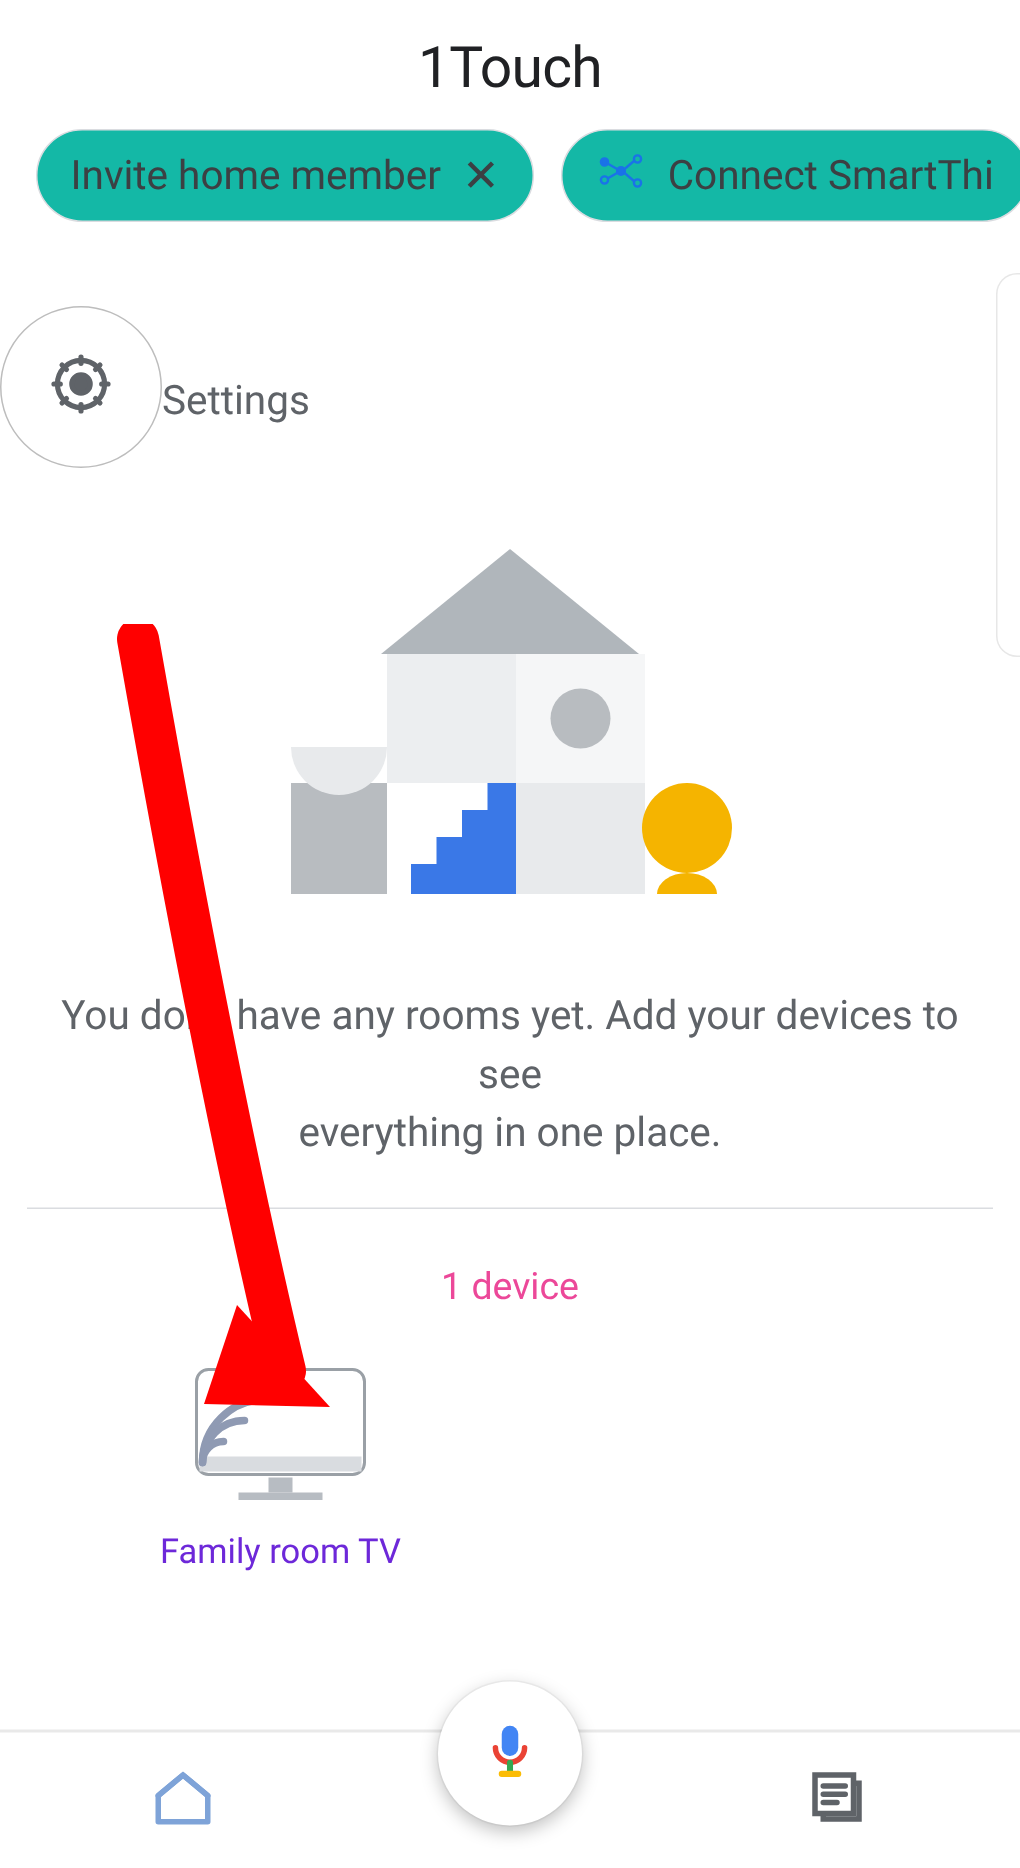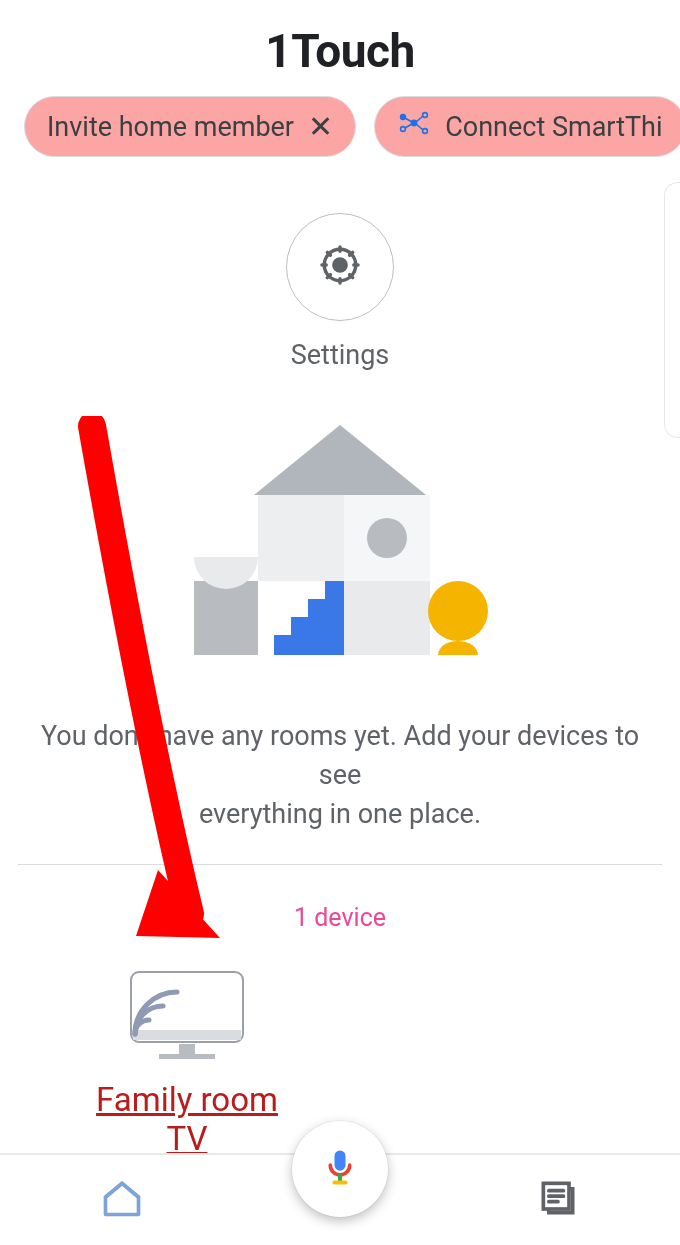--- a/index.html
+++ b/index.html
@@ -1,33 +1,33 @@
 <!DOCTYPE html>
 <html><head>
 <meta charset="utf-8">
 <style>
   * { box-sizing: border-box; margin: 0; padding: 0; }
   html, body { width: 680px; height: 1245px; font-family: Roboto, "Helvetica Neue", Arial, sans-serif; background: #fff; color: #202124; overflow: hidden; }
   .header { text-align: center; padding: 24px 0 18px; }
-  .title { font-size: 46px; font-weight: 700; letter-spacing: -0.5px; }
+  .title { font-size: 38px; font-weight: 400; letter-spacing: -0.5px; }
   .chips { display: flex; gap: 18px; padding: 0 24px 14px; overflow: hidden; white-space: nowrap; }
-  .chip { display: inline-flex; align-items: center; gap: 14px; border: 1.5px solid #dadce0; border-radius: 34px; padding: 12px 22px; font-size: 27px; color: #3c4043; background: #fca5a5; }
+  .chip { display: inline-flex; align-items: center; gap: 14px; border: 1.5px solid #dadce0; border-radius: 34px; padding: 12px 22px; font-size: 27px; color: #3c4043; background: #14b8a6; }
   .chip .close { font-size: 30px; font-weight: 400; color: #3c4043; }
   .chip .net { display: inline-block; }
-  .settings-block { display: flex; flex-direction: column; align-items: center; padding-top: 42px; }
+  .settings-block { display: flex; flex-direction: row; align-items: center; padding-top: 42px; }
   .settings-circle { width: 108px; height: 108px; border: 1.5px solid #bdbdbd; border-radius: 50%; display: flex; align-items: center; justify-content: center; }
   .settings-label { margin-top: 18px; font-size: 27px; color: #5f6368; }
   .illustration { display: flex; justify-content: center; margin-top: 44px; }
   .empty-text { text-align: center; font-size: 27px; color: #5f6368; line-height: 1.45; padding: 52px 34px 30px; }
   .divider { height: 1px; background: #dadce0; margin: 0 18px; }
   .section { text-align: center; padding-top: 30px; }
   .section-title { font-size: 32px; font-weight: 400; color: #202124; }
   .section-sub { font-size: 25px; color: #ec4899; margin-top: 8px; }
   .device { width: 230px; text-align: center; padding-top: 36px; margin-left: 72px; }
-  .device-name { font-size: 33px; color: #b91c1c; margin-top: 14px; text-decoration: underline; }
+  .device-name { font-size: 23px; color: #6d28d9; margin-top: 14px; }
   .fab { position: absolute; left: 50%; bottom: 28px; transform: translateX(-50%); width: 96px; height: 96px; border-radius: 50%; background: #fff; display: flex; align-items: center; justify-content: center; box-shadow: 0 4px 12px rgba(0,0,0,0.25), 0 0 0 1px rgba(0,0,0,0.04); z-index: 5; }
   .bottom-bar { position: absolute; left: 0; right: 0; bottom: 0; height: 92px; border-top: 2px solid #e9e9e9; display: flex; align-items: center; justify-content: space-between; padding: 0 100px; background: #fff; }
   .arrow { position: absolute; left: 62px; top: 416px; z-index: 10; pointer-events: none; }
   .scroll-edge { position: absolute; right: 0; top: 182px; width: 16px; height: 256px; border: 1px solid #e7e7e7; border-right: none; border-top-left-radius: 14px; border-bottom-left-radius: 14px; background: #fff; }
 </style>
 </head>
 <body>
 
 <div class="header">
   <div class="title">1Touch</div>

